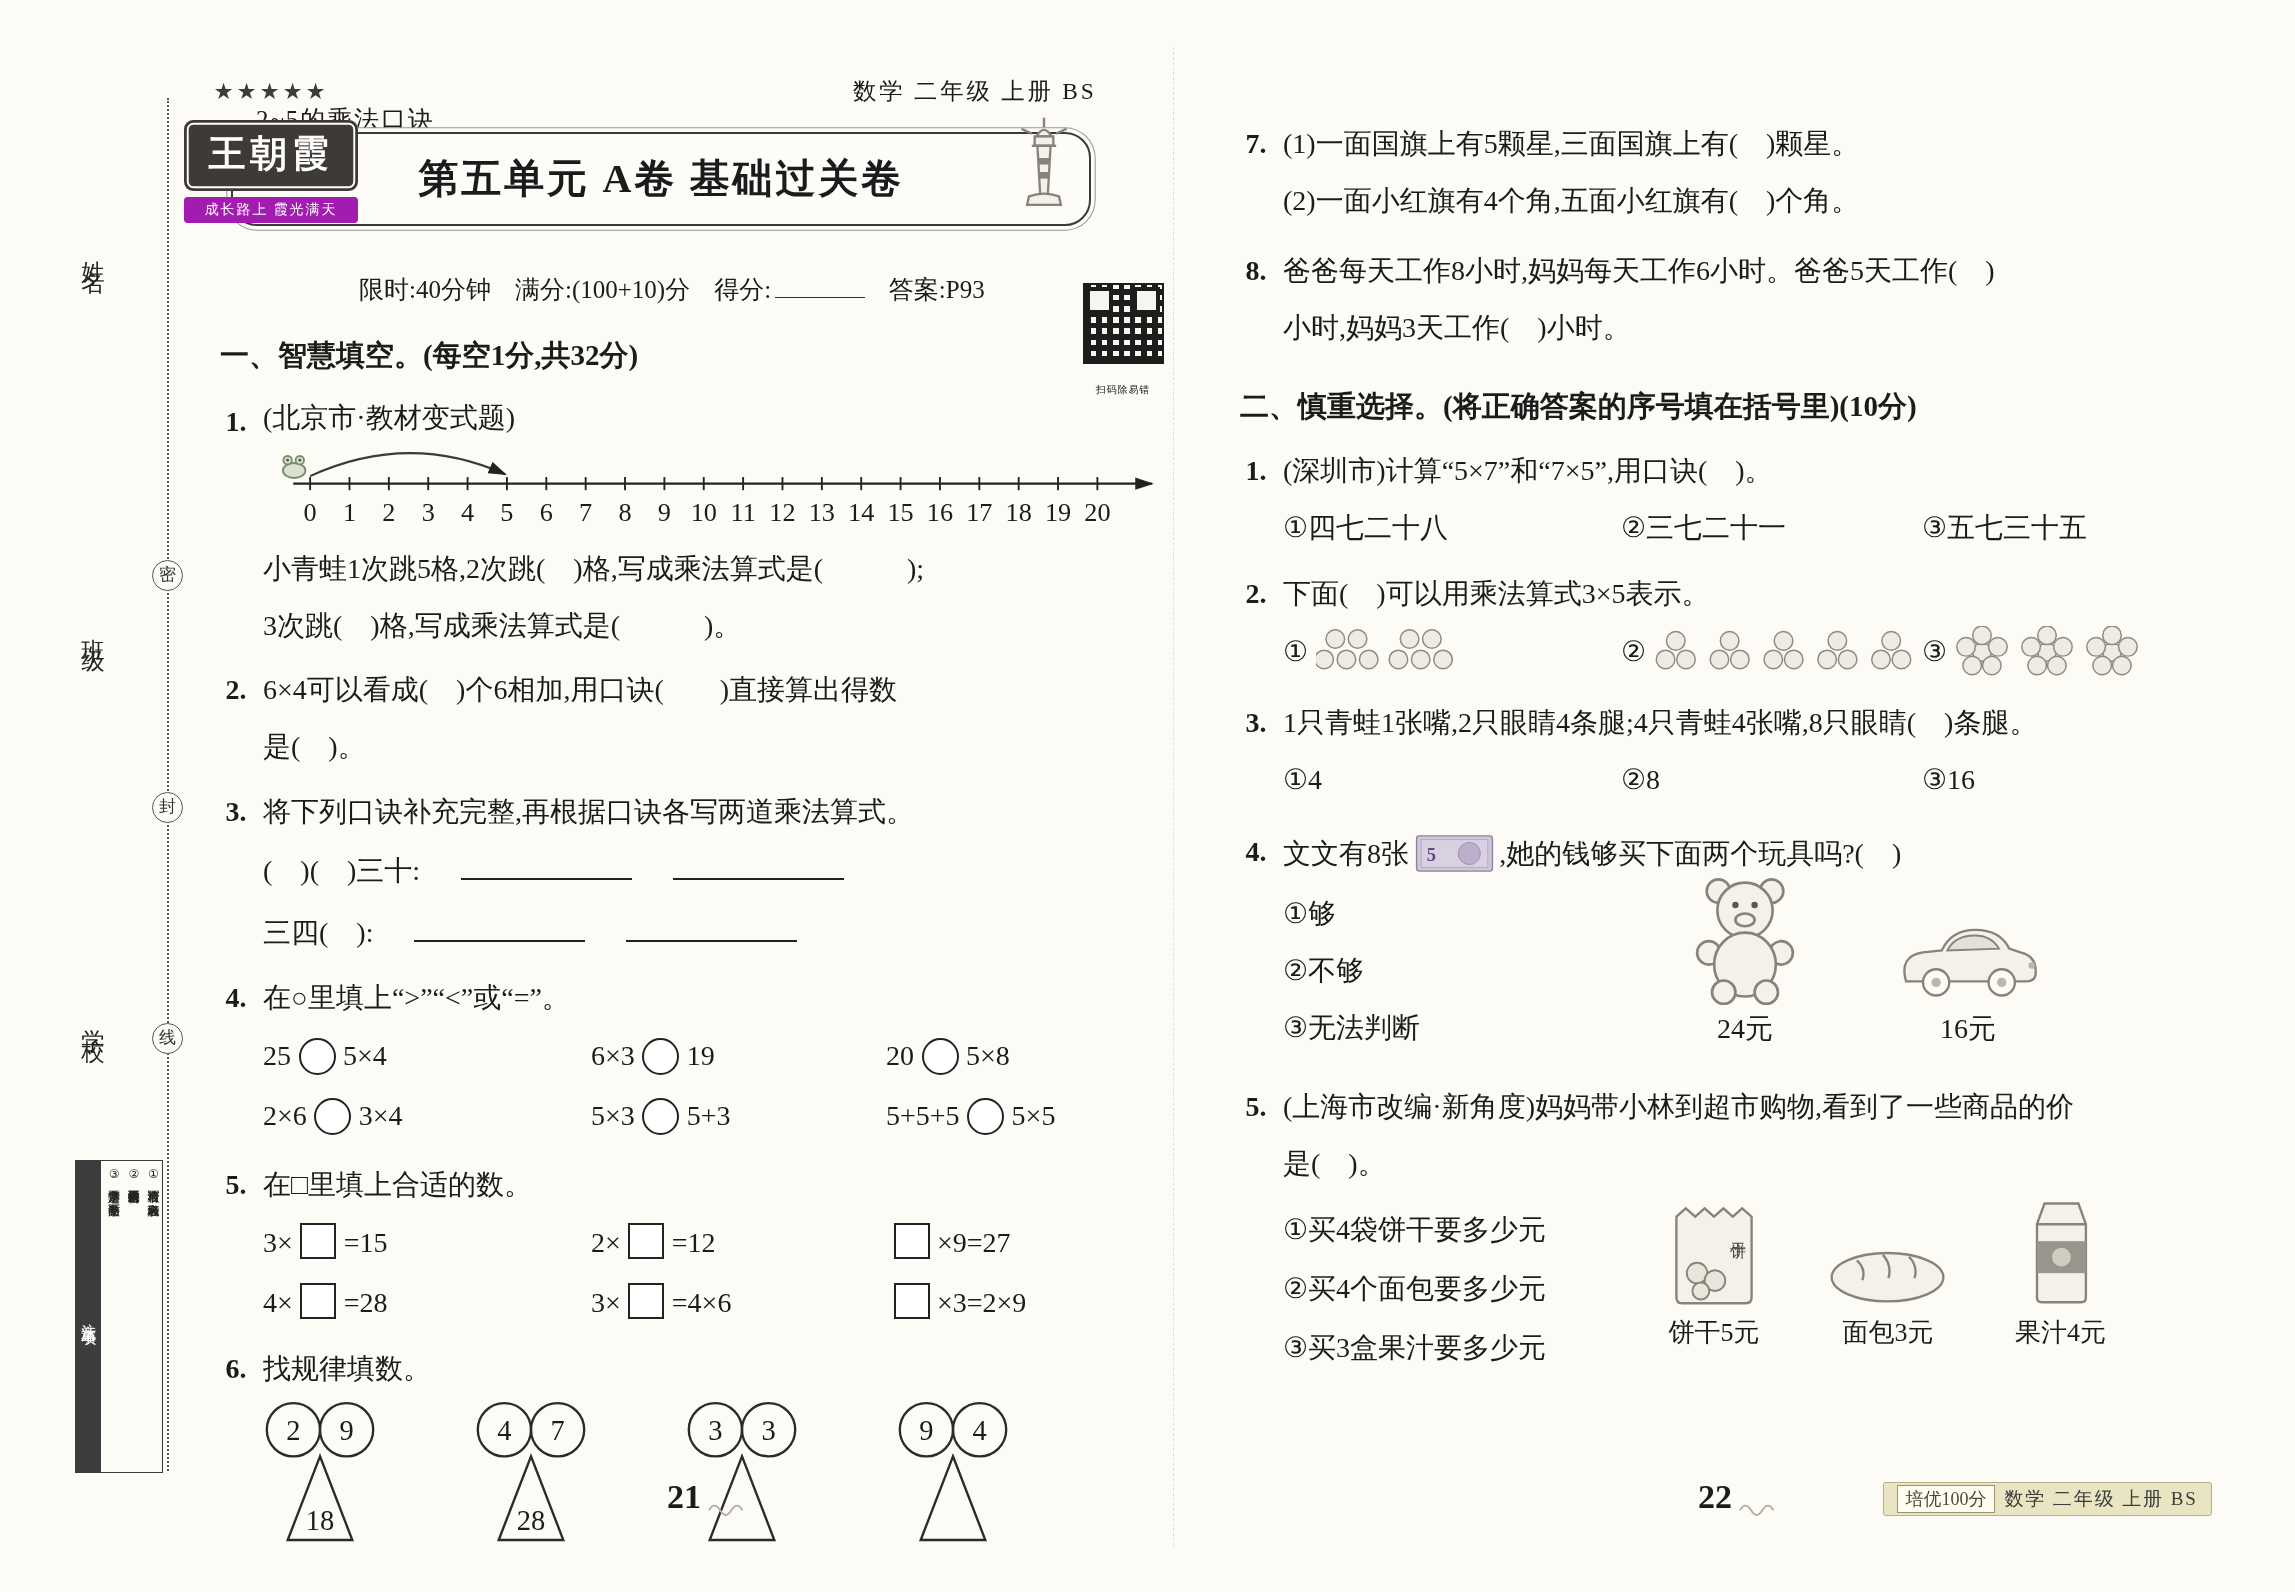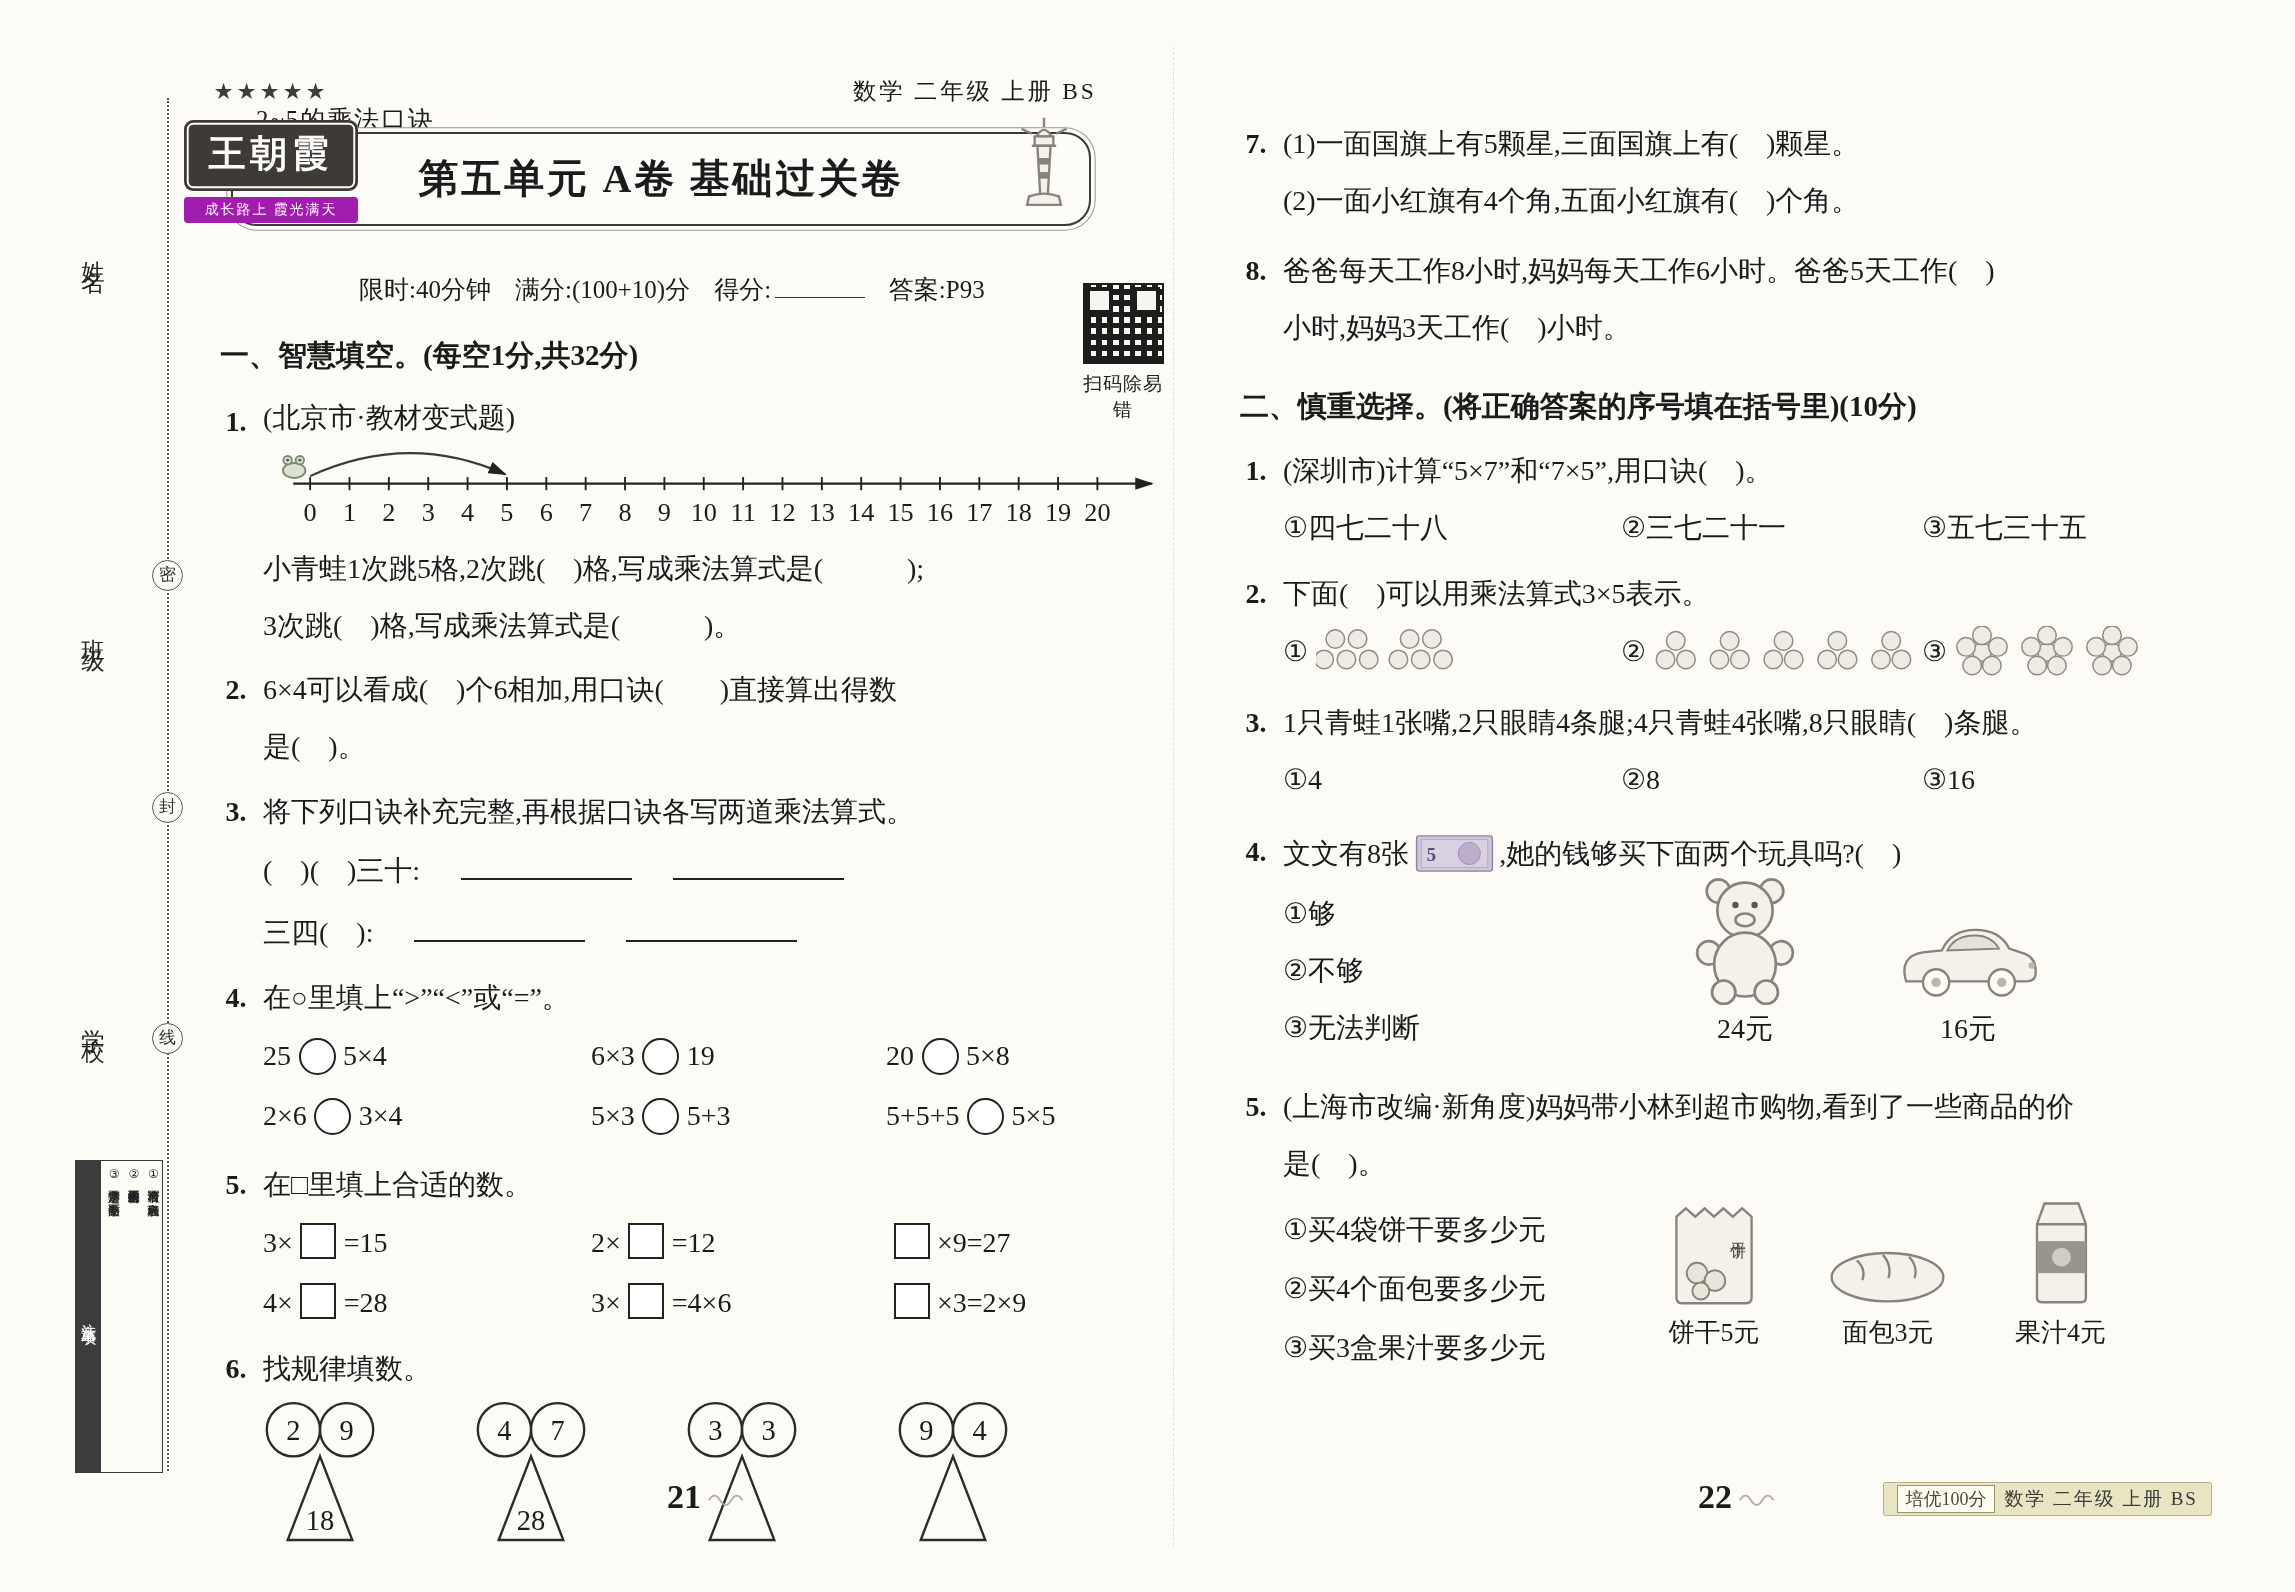--- a/index.html
+++ b/index.html
@@ -37,21 +37,21 @@
 .logo-stars{font-size:22.5px;letter-spacing:2.8px;color:#3c3c3c;line-height:24px;font-family:"DejaVu Sans",sans-serif}
 .logo-box{margin:17px auto 0;background:#3e3a36;color:#fff;font-size:37px;font-weight:bold;padding:9.4px 3.7px 11.2px;border-radius:9.4px;box-shadow:inset 0 0 0 2.8px #3e3a36,inset 0 0 0 4.7px #fff;letter-spacing:4.7px}
 .logo-ribbon{margin-top:6.6px;background:#a21caf;color:#fff;font-size:14px;padding:3.7px 0;border-radius:3.7px;letter-spacing:1.9px}
 .info-row{margin-top:0;padding-left:139px;font-size:25px;display:flex;gap:24px;align-items:flex-end;height:39px;line-height:39px;white-space:nowrap}
 .scoreline{display:inline-block;width:90px;height:28px;border-bottom:1.9px solid #333;margin-left:3.7px}
 .qr{position:absolute;left:1076px;top:283px;width:94px;text-align:center;z-index:6}
 .qr-pattern{position:relative;width:81px;height:81px;margin:0 auto;border:2.8px solid #1d1d1d;background:repeating-linear-gradient(90deg,#1d1d1d 0 5.6px,transparent 5.6px 11.2px),repeating-linear-gradient(0deg,#1d1d1d 0 5.6px,#f6f5ef 5.6px 11.2px)}
 .qr-pattern::before,.qr-pattern::after{content:"";position:absolute;width:19px;height:19px;background:#f6f5ef;border:4.7px solid #1d1d1d}
 .qr-pattern::before{left:1.9px;top:1.9px}
 .qr-pattern::after{right:1.9px;top:1.9px}
-.qr-caption{margin-top:7px;font-size:19px;letter-spacing:0.9px;color:#222}
+.qr-caption{margin-top:19px;font-size:10px;letter-spacing:0.9px;color:#222}
 
 
 .numberline{display:block;margin-left:19px;margin-top:3.7px}
 .row3{display:flex}
 .row3 .c1{width:328px}.row3 .c2{width:295px}.row3 .c3{flex:1}
 .cmp-circle{display:inline-block;width:37px;height:37px;border:2.3px solid #222;border-radius:50%;margin:0 7.5px;vertical-align:-9.4px;background:#fff}
 .fill-box{display:inline-block;width:36px;height:36px;border:2.3px solid #222;margin:0 7.5px;vertical-align:-7.5px;background:#fff}
 .blankline{display:inline-block;width:171px;height:26px;border-bottom:2.3px solid #222;margin-left:41px}
 .pattern-row{display:flex;gap:97px;padding-left:0;margin-top:3.7px}
 .pgroup{width:114px;height:143px}
@@ -65,21 +65,21 @@
 .money{vertical-align:-9.4px;margin:0 5.6px}
 .toys{position:absolute;left:403px;top:-13px;display:flex;align-items:flex-end;gap:89px}
 .toys figure,.products figure{text-align:center}
 .toys figcaption{font-size:28px;margin-top:1.9px}
 .products{position:absolute;left:384px;top:-3.7px;display:flex;align-items:flex-end;gap:64px}
 .products figcaption{font-size:26px;margin-top:3.7px}
 .sketch{fill:#f3f1e9;stroke:#85837a;stroke-width:2.5}
 .sketchline{fill:none;stroke:#85837a;stroke-width:2.5}
 
 
-.pageno{position:absolute;top:1478px;display:flex;align-items:center;gap:5.6px;font-size:34px;font-weight:bold}
+.pageno{position:absolute;top:1478px;display:flex;align-items:flex-end;gap:5.6px;font-size:34px;font-weight:bold}
 #pg21{left:667px}
 #pg22{left:1698px}
 .tailbar{position:absolute;left:1883px;top:1482px;height:34px;display:flex;align-items:center;gap:9.4px;background:#e9e5c2;border:0.9px solid #b5b088;padding:0 13px;border-radius:2.8px}
 .tailbadge{background:#fffdf2;border:0.9px solid #9a9569;font-size:18px;padding:0.9px 7.5px;color:#4a4a30;white-space:nowrap}
 .tailtext{font-size:19px;color:#3c3c3c;letter-spacing:1.9px;white-space:nowrap}
 
 
 .mt8{margin-top:7.5px}.mt10{margin-top:9.4px}.mt12{margin-top:11.2px}.mt14{margin-top:13px}
 .mt16{margin-top:15px}.mt24{margin-top:22.5px}.mt26{margin-top:24px}.mt30{margin-top:28px}.mt52{margin-top:49px}
 .src{line-height:49px}

